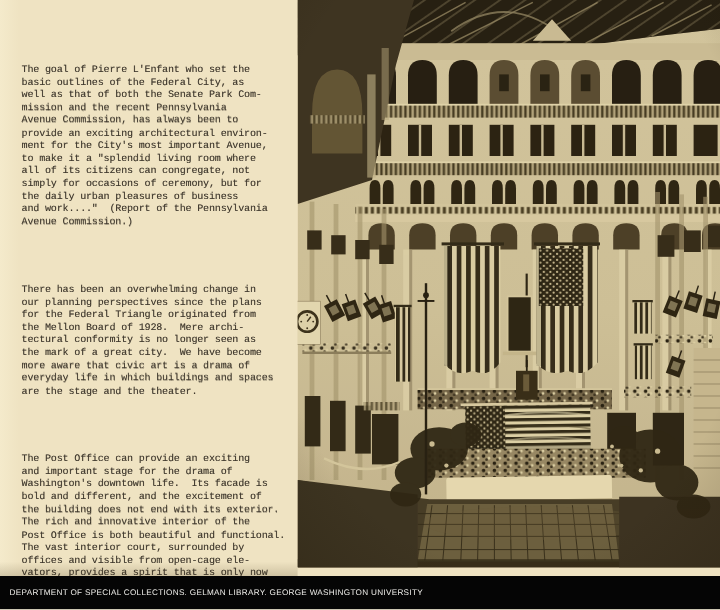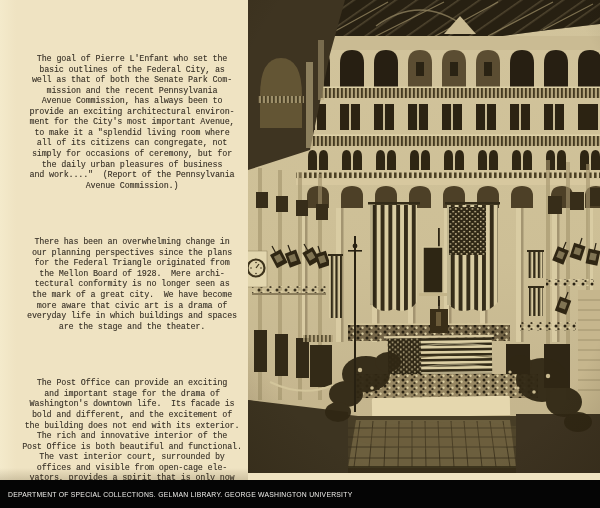--- a/index.html
+++ b/index.html
@@ -2,21 +2,20 @@
 <html style="--page_bg: #efe3c2; --ink: #3e372c; --bar_bg: #050505; --credit_color: #efeeea;"><head>
 <meta charset="utf-8">
 <title>Scanned Page Recreation</title>
 <style>
   html,body{margin:0;padding:0;}
   .stage{
     position:relative;width:600px;height:508px;overflow:hidden;
     background:var(--page_bg,#efe3c2);
     background-image:linear-gradient(90deg,#f4eacb 0px,var(--page_bg,#efe3c2) 16px,var(--page_bg,#efe3c2) 100%);
     font-family:"Liberation Mono","DejaVu Sans Mono",monospace;
-    text-align:center;
   }
   .text-col{
     position:absolute;left:18px;top:33px;width:228px;
     color:var(--ink,#3e372c);
     font-size:8.3px;line-height:10.55px;letter-spacing:-0.1px;
     white-space:pre-wrap;
     text-shadow:0.2px 0.2px 0 rgba(62,55,44,0.45);
   }
   .text-col p{margin:0 0 25px 0;}
   .photo{position:absolute;left:248px;top:0;width:352px;height:473px;}

